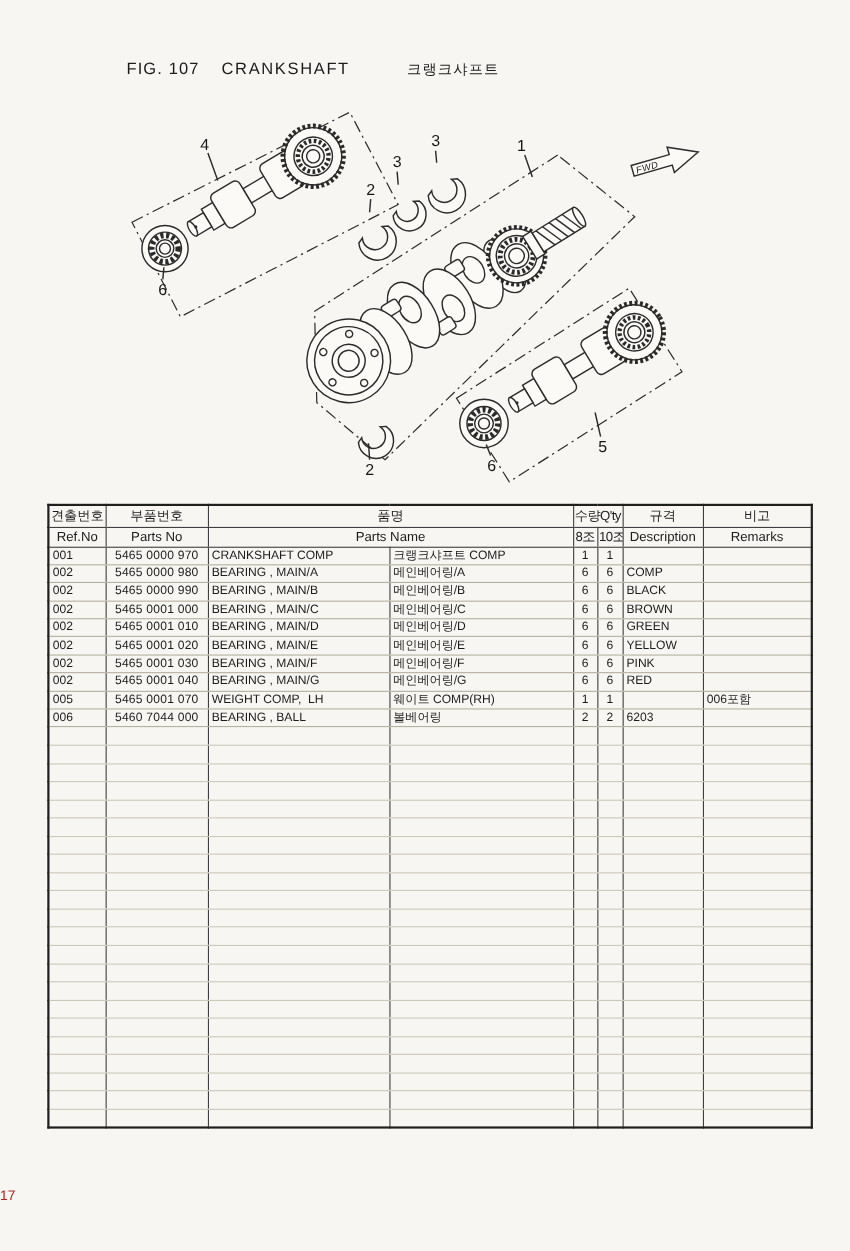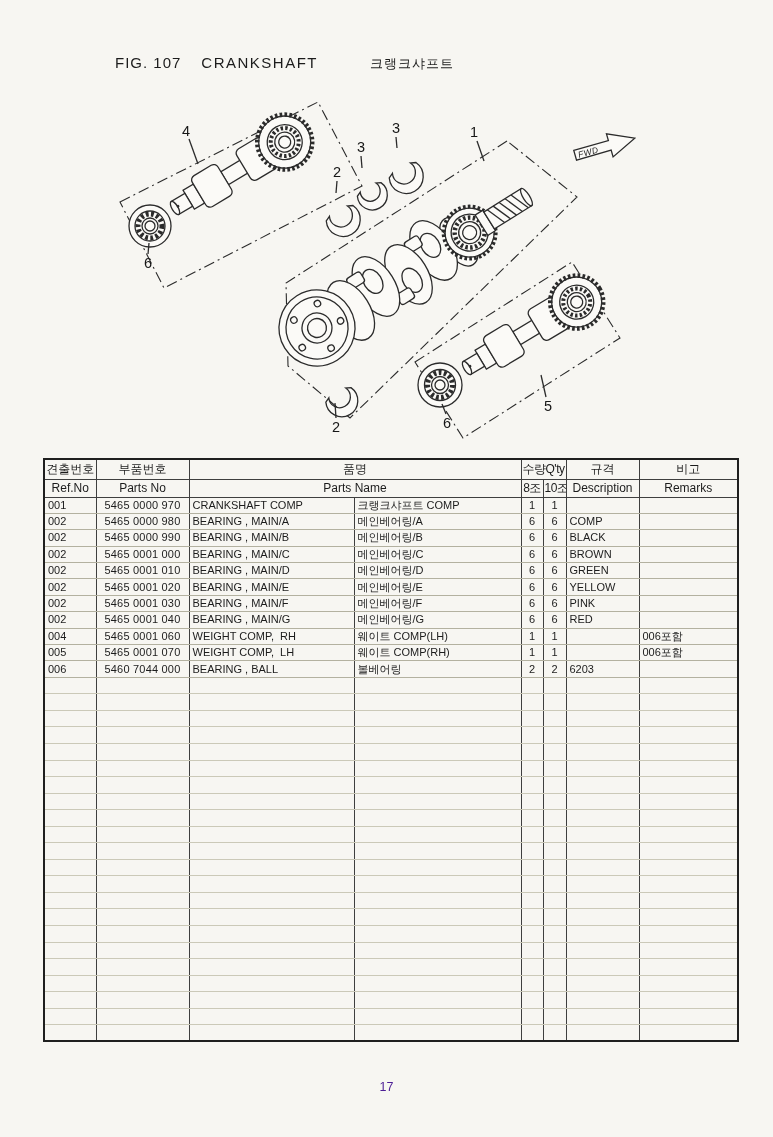--- a/index.html
+++ b/index.html
@@ -31,21 +31,21 @@
   .data-row{height:16.4px;}
   .data-row td{border-bottom:1px solid #b3b1a0;}
   .empty-row{height:16.55px;}
   .empty-row td{border-bottom:1px solid #cbc9b8;}
   tr:last-child td{border-bottom:none;}
   td.c-ref{text-align:left;}
   td.c-pno{text-align:center;letter-spacing:.2px;padding:0 1px;}
   td.c-nen,td.c-nko{text-align:left;padding-left:4px;}
   td.c-q8,td.c-q10{text-align:center;padding:0;}
   td.c-desc,td.c-rem{text-align:left;padding-left:4px;}
-  .page-num{position:absolute;left:0;right:0;top:1080px;text-align:center;font-size:12.5px;color:#4c1d95;}
+  .page-num{position:absolute;left:0;right:0;top:1080px;text-align:left;font-size:12.5px;color:#b91c1c;}
 </style>
 </head>
 <body>
 
 <div class="sheet">
 
   <div class="fig-title">
     <span>FIG. 107</span>
     <span class="t-en">CRANKSHAFT</span>
     <span class="t-ko">크랭크샤프트</span>
@@ -291,30 +291,20 @@
             <td class="c-ref">002</td>
             <td class="c-pno">5465 0001 040</td>
             <td class="c-nen">BEARING , MAIN/G</td>
             <td class="c-nko">메인베어링/G</td>
             <td class="c-q8">6</td>
             <td class="c-q10">6</td>
             <td class="c-desc">RED</td>
             <td class="c-rem"></td>
           </tr>
           <tr class="data-row">
-            <td class="c-ref">004</td>
-            <td class="c-pno">5465 0001 060</td>
-            <td class="c-nen">WEIGHT COMP,  RH</td>
-            <td class="c-nko">웨이트 COMP(LH)</td>
-            <td class="c-q8">1</td>
-            <td class="c-q10">1</td>
-            <td class="c-desc"></td>
-            <td class="c-rem">006포함</td>
-          </tr>
-          <tr class="data-row">
             <td class="c-ref">005</td>
             <td class="c-pno">5465 0001 070</td>
             <td class="c-nen">WEIGHT COMP,  LH</td>
             <td class="c-nko">웨이트 COMP(RH)</td>
             <td class="c-q8">1</td>
             <td class="c-q10">1</td>
             <td class="c-desc"></td>
             <td class="c-rem">006포함</td>
           </tr>
           <tr class="data-row">

